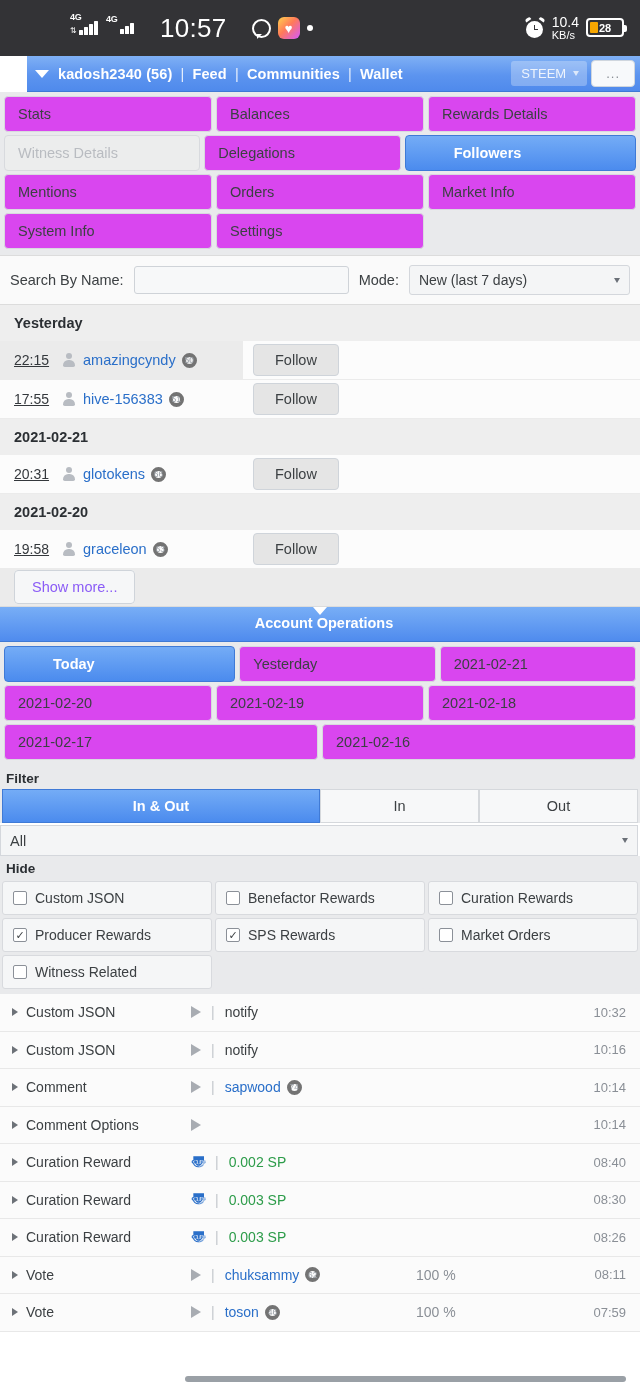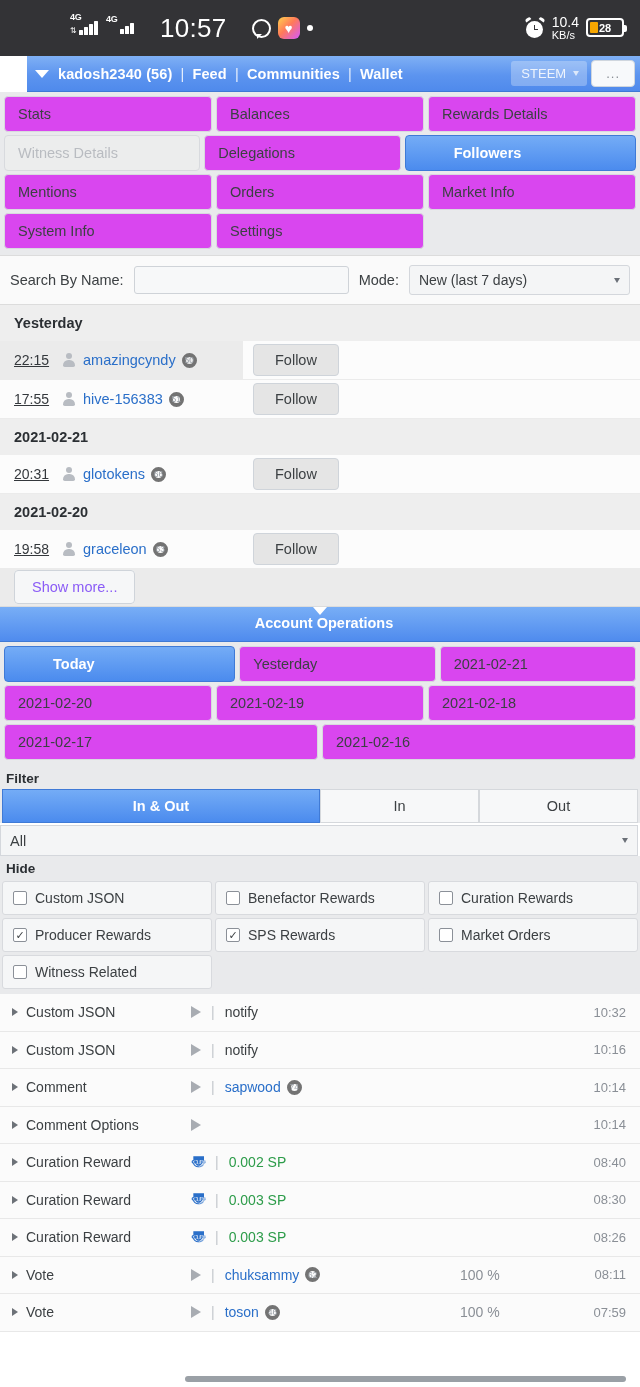--- a/index.html
+++ b/index.html
@@ -147,21 +147,21 @@
   .op-caret { width: 0; height: 0; border-top: 4.5px solid transparent; border-bottom: 4.5px solid transparent;
     border-left: 6px solid #6d7278; margin: 0 8px 0 12px; }
   .op-name { width: 165px; }
   .op-tri { width: 0; height: 0; border-top: 6px solid transparent; border-bottom: 6px solid transparent;
     border-left: 10px solid #a8acb2; margin-right: 10px; }
   .op-pipe { color: #c3c7cc; margin-right: 10px; }
   .op-steem { color: #2a6fc9; font-size: 15px; font-weight: bold; letter-spacing: -1px; margin-right: 10px; }
   .op-val { color: #3c4043; }
   .op-val.green { color: #2d9c4a; }
   .op-val.link { color: #2a6fc9; }
-  .op-pct { position: absolute; left: 460px; color: #8a8f96; }
+  .op-pct { position: absolute; left: 416px; color: #8a8f96; }
   .op-time { position: absolute; right: 14px; color: #8a8f96; font-size: 13px; }
   .scrollbar { position: absolute; left: 185px; right: 14px; bottom: 5px; height: 6px;
     background: #9aa0a6; border-radius: 3px; }
 </style>
 </head>
 <body>
 
 <div class="statusbar">
   <div class="sb-left">
     <div class="sig">

